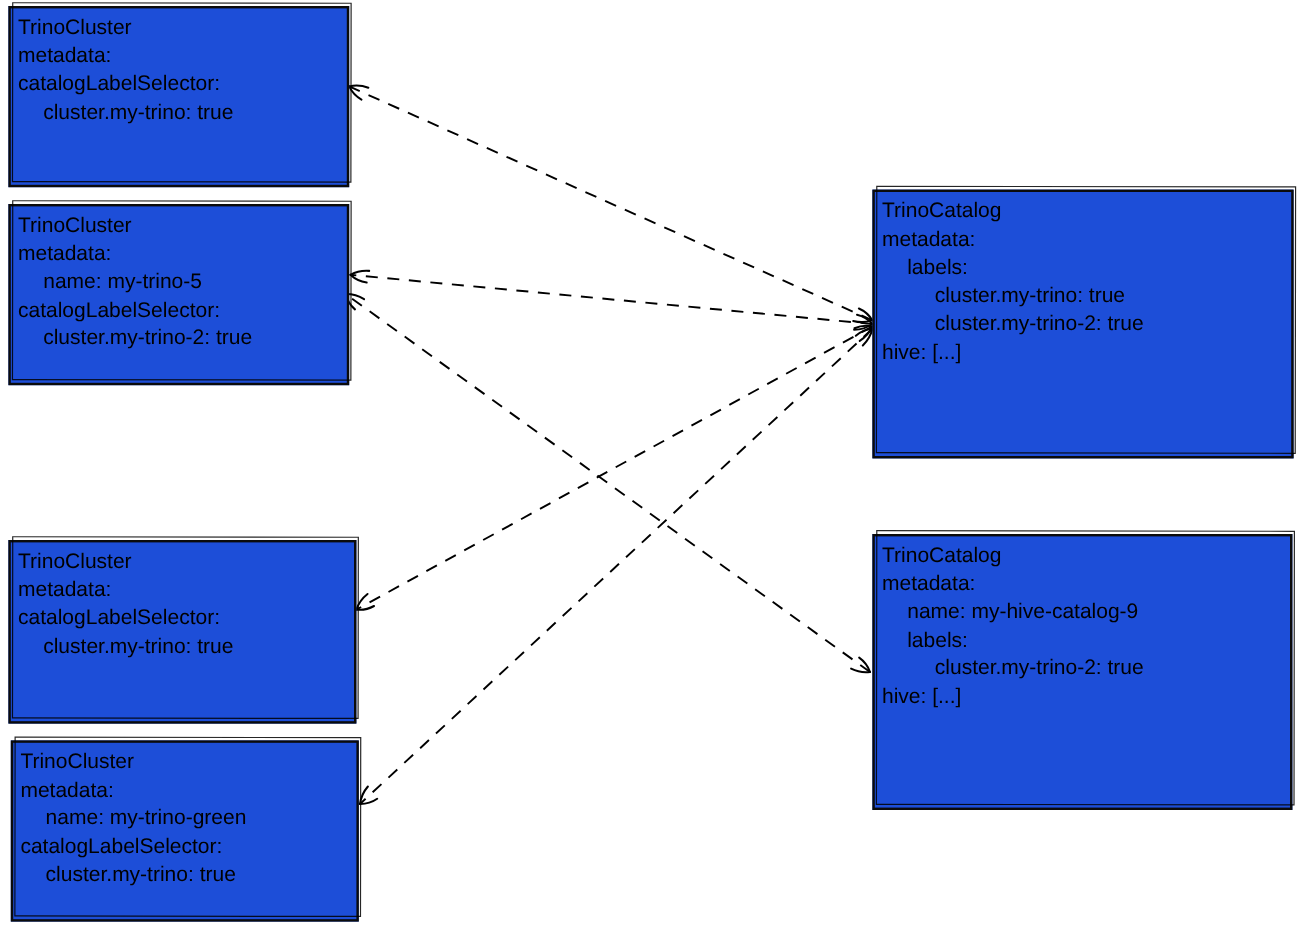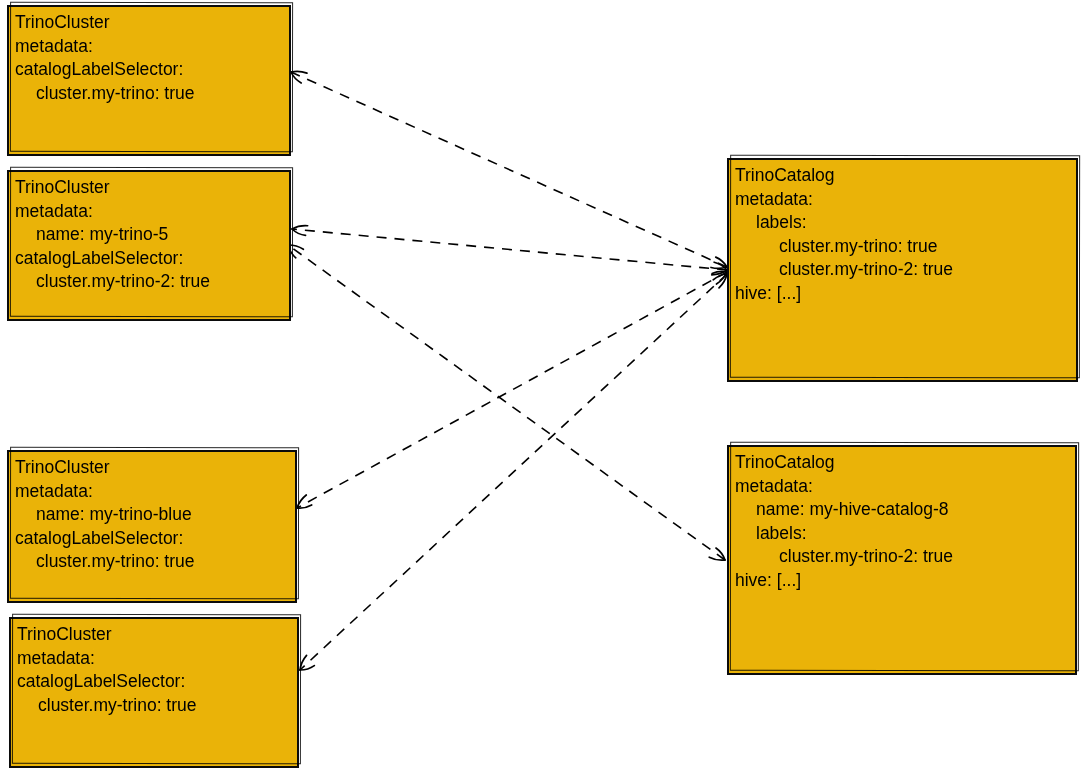--- a/index.html
+++ b/index.html
@@ -20,21 +20,21 @@
     position: absolute;
     left: 0;
     top: 0;
     width: 1082px;
     height: 775px;
     pointer-events: none;
   }
   .node {
     position: absolute;
     box-sizing: border-box;
-    background: #eab308;
+    background: #1d4ed8;
     border: 2px solid #0b0b0b;
     padding: 4px 6px;
     font-size: 17.5px;
     line-height: 23.5px;
     white-space: nowrap;
   }
   
   .node::before {
     content: "";
     position: absolute;
@@ -126,42 +126,42 @@
       <div class="line ind0">TrinoCluster</div>
       <div class="line ind0">metadata:</div>
       <div class="line ind1">name: my-trino-5</div>
       <div class="line ind0">catalogLabelSelector:</div>
       <div class="line ind1">cluster.my-trino-2: true</div>
     </div>
 
   <div class="node" id="node-my-trino-blue">
       <div class="line ind0">TrinoCluster</div>
       <div class="line ind0">metadata:</div>
-      <div class="line ind1">name: my-trino-blue</div>
       <div class="line ind0">catalogLabelSelector:</div>
       <div class="line ind1">cluster.my-trino: true</div>
     </div>
 
   <div class="node" id="node-my-trino-green">
       <div class="line ind0">TrinoCluster</div>
       <div class="line ind0">metadata:</div>
+      <div class="line ind1">name: my-trino-green</div>
       <div class="line ind0">catalogLabelSelector:</div>
       <div class="line ind1">cluster.my-trino: true</div>
     </div>
 
   <div class="node" id="node-my-hive-catalog-1">
       <div class="line ind0">TrinoCatalog</div>
       <div class="line ind0">metadata:</div>
       <div class="line ind1">labels:</div>
       <div class="line ind2">cluster.my-trino: true</div>
       <div class="line ind2">cluster.my-trino-2: true</div>
       <div class="line ind0">hive: [...]</div>
     </div>
 
   <div class="node" id="node-my-hive-catalog-2">
       <div class="line ind0">TrinoCatalog</div>
       <div class="line ind0">metadata:</div>
-      <div class="line ind1">name: my-hive-catalog-8</div>
+      <div class="line ind1">name: my-hive-catalog-9</div>
       <div class="line ind1">labels:</div>
       <div class="line ind2">cluster.my-trino-2: true</div>
       <div class="line ind0">hive: [...]</div>
     </div>
 </div>
 
 </body></html>

